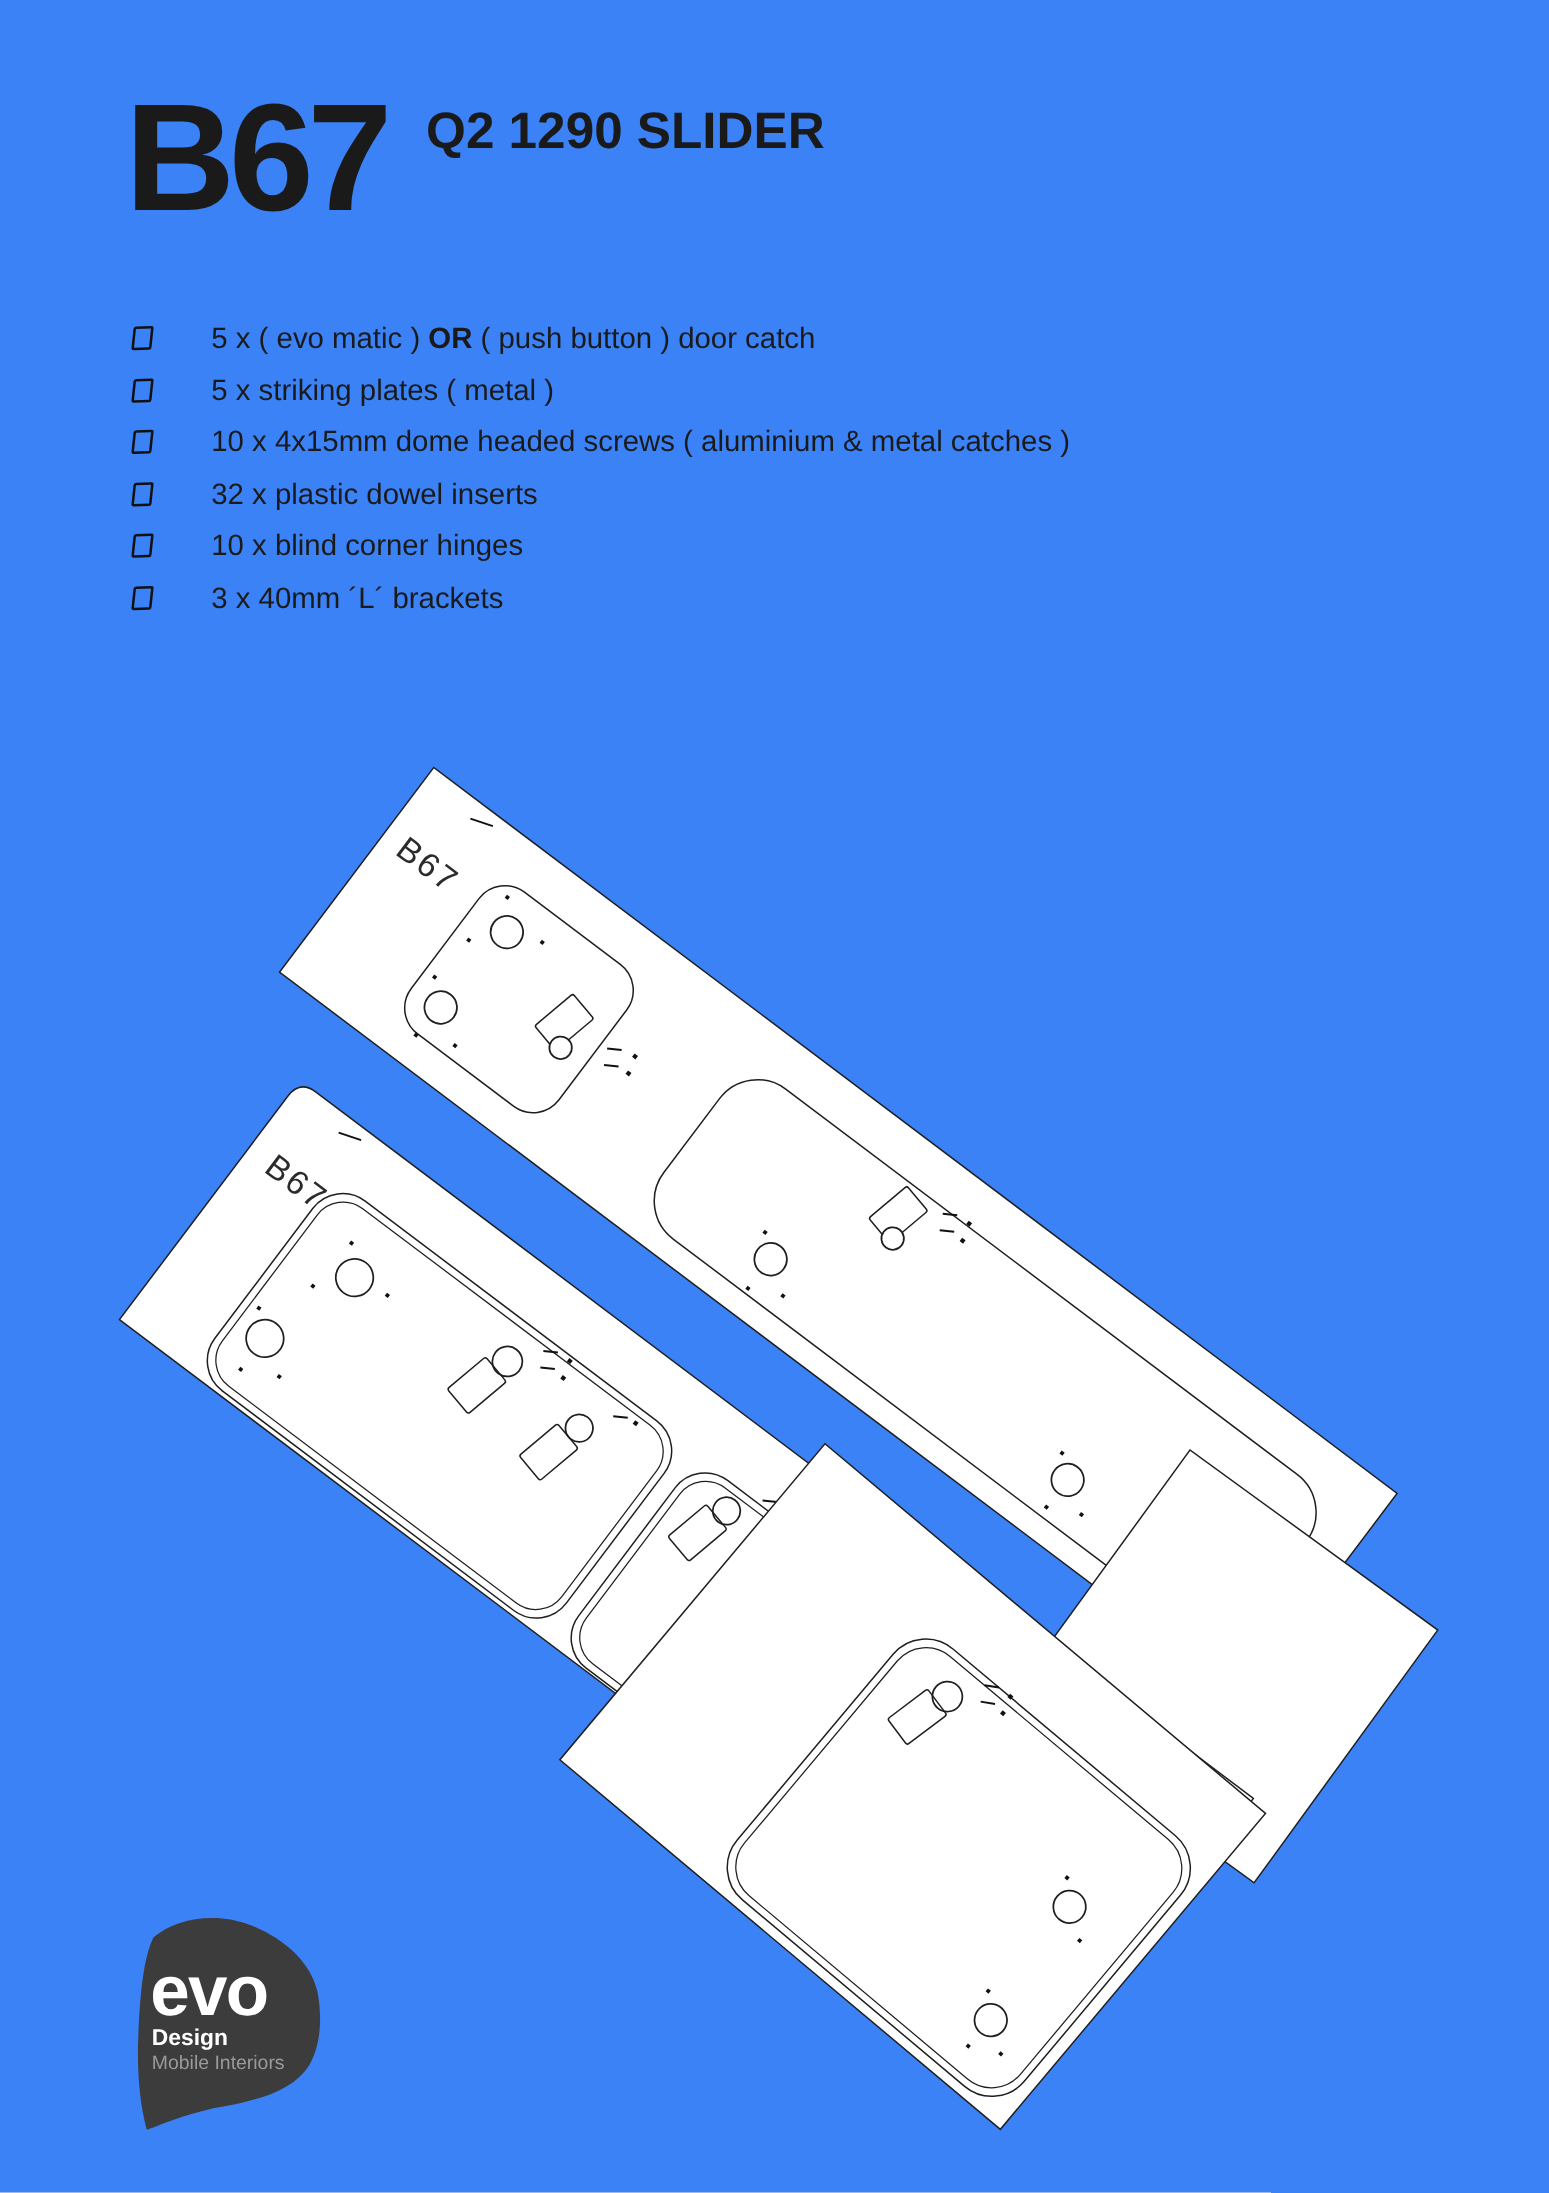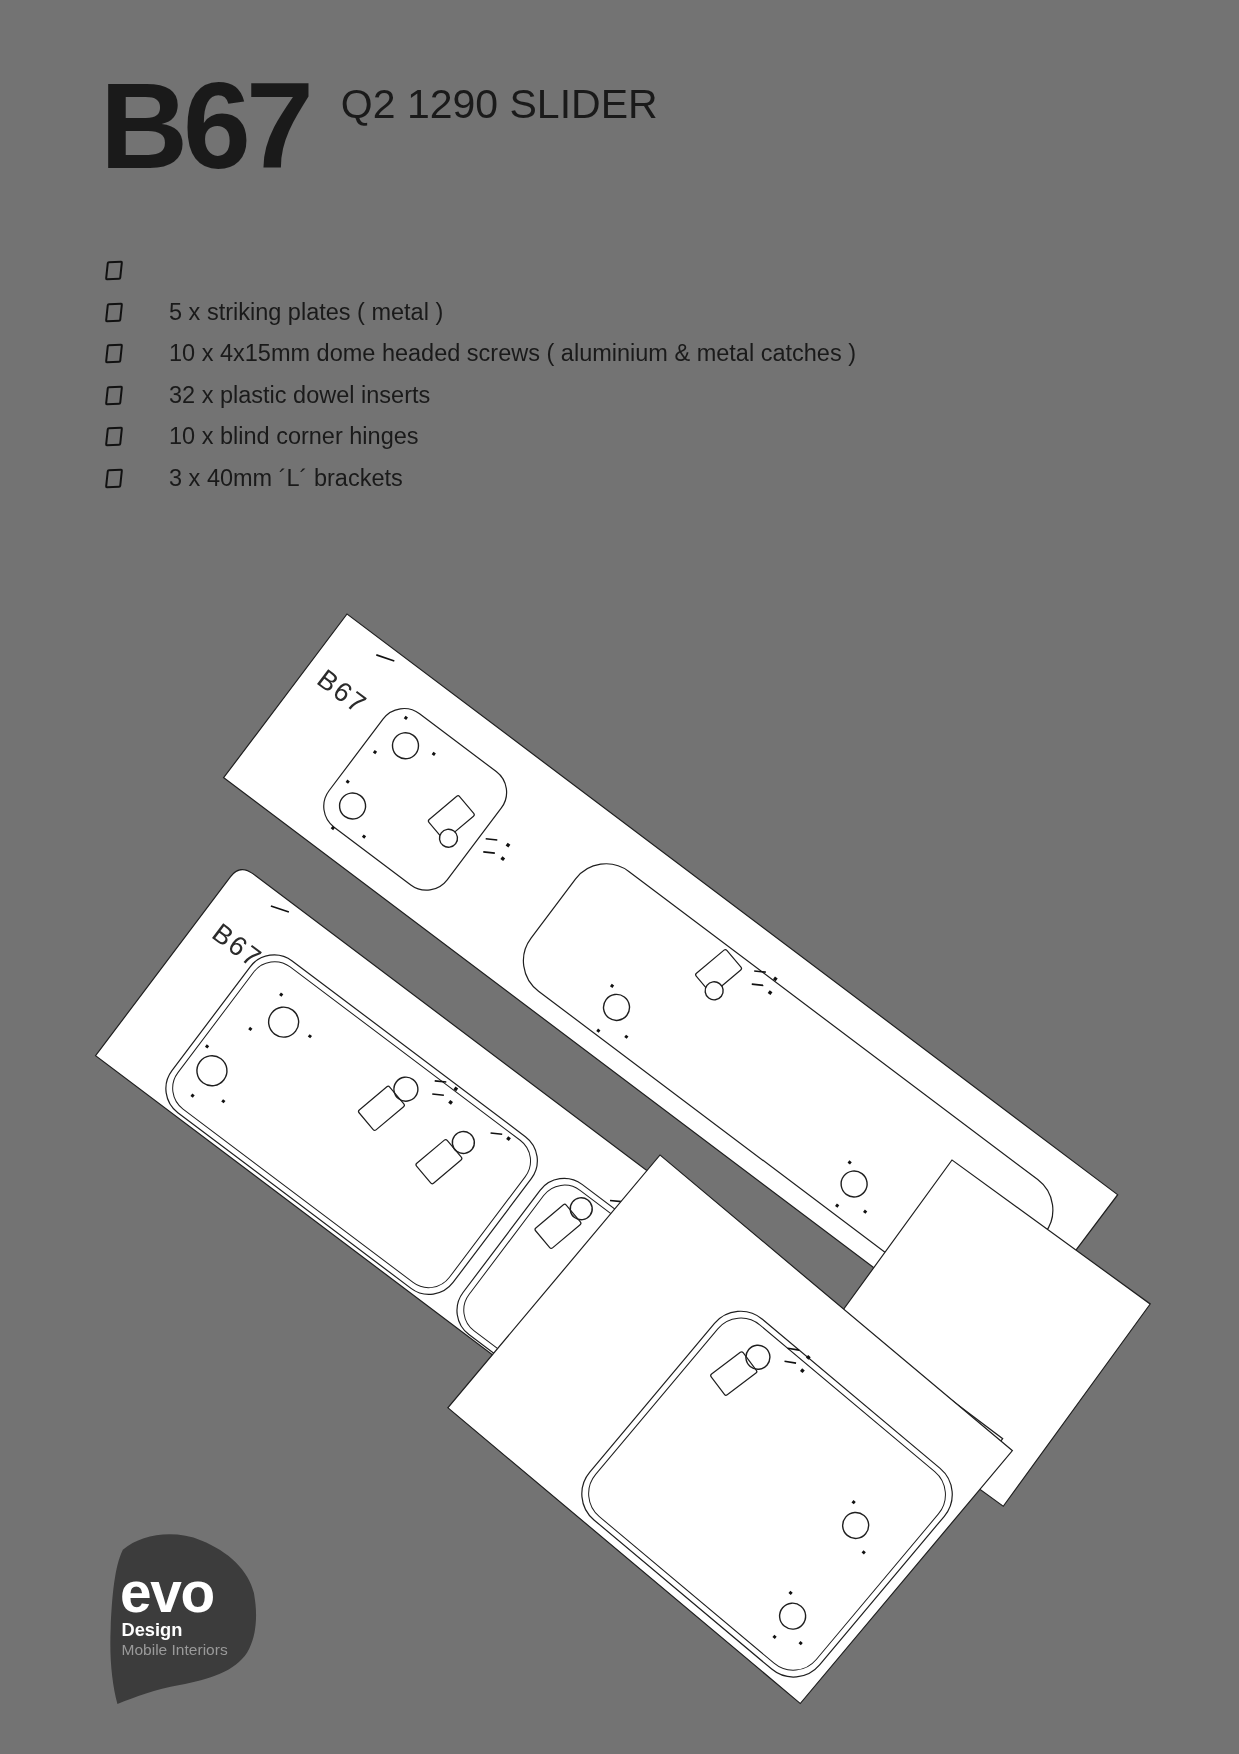--- a/index.html
+++ b/index.html
@@ -1,21 +1,21 @@
 <!DOCTYPE html>
 <html><head>
 <meta charset="utf-8">
 <style>
   html,body{margin:0;padding:0;background:#e8e8e8;}
-  .page{position:relative;width:1239px;height:1754px;background:#737373;margin:0 auto;overflow:hidden;
+  .page{position:relative;width:1239px;height:1754px;background:#3b82f6;margin:0 auto;overflow:hidden;
         font-family:"Liberation Sans", sans-serif;color:#1a1a1a;}
   
   .hdr{position:absolute;left:100px;top:62px;display:flex;align-items:flex-start;}
   .title{font-size:122px;font-weight:bold;letter-spacing:-5px;line-height:1.05;}
-  .subtitle{margin-left:32px;margin-top:14px;font-size:41px;line-height:56px;font-weight:400;text-align:right;}
+  .subtitle{margin-left:32px;margin-top:14px;font-size:41px;line-height:56px;font-weight:700;text-align:right;}
   
   .list{position:absolute;left:106px;top:250px;list-style:none;margin:0;padding:0;}
   .list li{display:flex;align-items:center;height:41.5px;font-size:23.5px;}
   .cb{display:inline-block;width:12px;height:15px;border:2.6px solid #111;border-radius:2px;
       margin-right:47px;transform:skewX(-8deg) rotate(-2deg);flex:0 0 auto;}
   .it b{font-weight:bold;}
   
   svg.drawing{position:absolute;left:0;top:0;}
   .part{fill:#ffffff;stroke:#1f1f1f;stroke-width:1.2;}
   .panel{fill:none;stroke:#1f1f1f;stroke-width:1.2;}
@@ -36,20 +36,21 @@
   <div class="hdr">
     <div class="title">B67</div>
     <div class="subtitle">
       <div>Q2 1290 SLIDER</div>
     </div>
   </div>
 
   <ul class="list">
     <li>
         <span class="cb"></span>
+        <span class="it"><span>5 x ( evo matic ) </span><b>OR</b><span> ( push button ) door catch</span></span>
       </li>
     <li>
         <span class="cb"></span>
         <span class="it"><span>5 x striking plates ( metal )</span><b></b><span></span></span>
       </li>
     <li>
         <span class="cb"></span>
         <span class="it"><span>10 x 4x15mm dome headed screws ( aluminium &amp; metal catches )</span><b></b><span></span></span>
       </li>
     <li>

